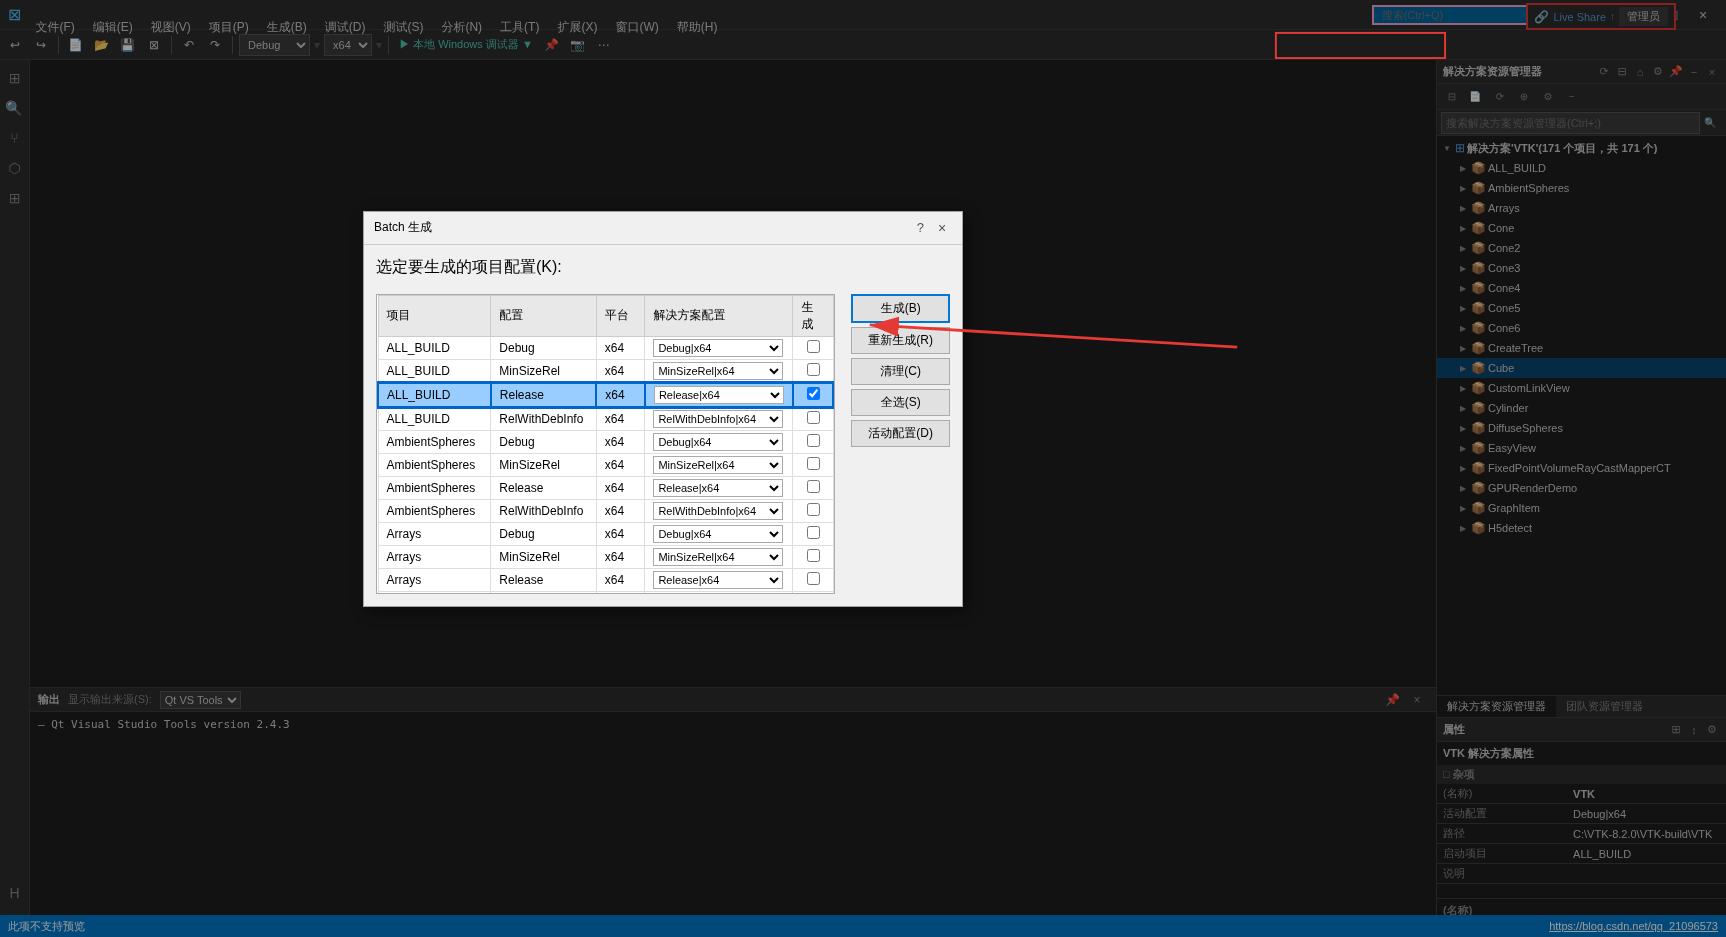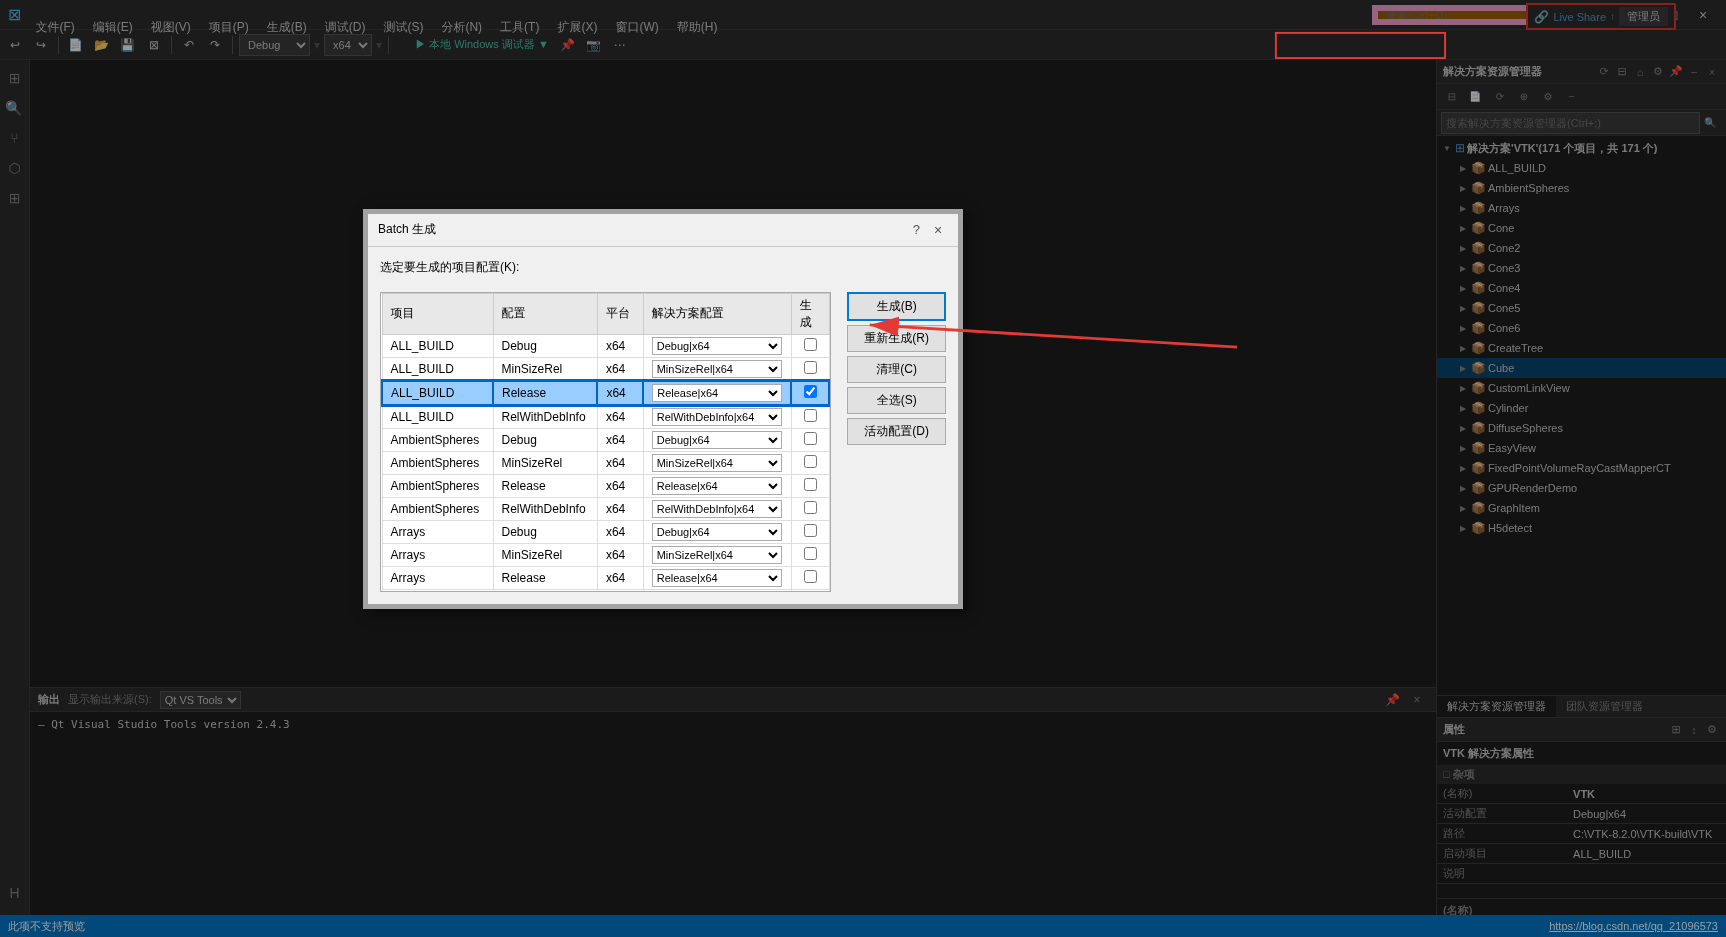--- a/index.html
+++ b/index.html
@@ -30,22 +30,22 @@
       flex: 1;
       margin-top: 25px;
     }
     .menu-item {
       padding: 4px 8px;
       cursor: pointer;
       font-size: 12px;
       color: #cccccc;
     }
     .search-box {
-      background: #a16207;
-      border: 6px solid #f9a8d4;
+      background: #0369a1;
+      border: 2px solid #f9a8d4;
       color: #ccc;
       padding: 2px 8px;
       font-size: 11px;
       width: 160px;
       height: 20px;
     }
     .vtk-label {
       color: #ccc;
       font-size: 12px;
       padding: 0 8px;
@@ -127,21 +127,20 @@
     .toolbar-play-btn {
       background: none;
       border: none;
       color: #4ec9b0;
       font-size: 11px;
       cursor: pointer;
       display: flex;
       align-items: center;
       gap: 2px;
       padding: 2px 4px;
-      margin-left: 16px;
     }
 
     
     .main-layout {
       display: flex;
       height: calc(937px - 60px);
     }
 
     
     .sidebar-icons {
@@ -361,21 +360,21 @@
       background: rgba(0,0,0,0.4);
       z-index: 100;
       display: flex;
       align-items: center;
       justify-content: center;
     }
 
     
     .dialog {
       background: #f0f0f0;
-      border: 5px solid #a3a3a3;
+      border: 1px solid #a3a3a3;
       box-shadow: 4px 4px 12px rgba(0,0,0,0.5);
       width: 600px;
       font-size: 12px;
       color: #000;
       position: relative;
       top: -60px;
       left: -200px;
     }
     .dialog-title-bar {
       background: #f0f0f0;
@@ -397,21 +396,21 @@
       align-items: center;
       justify-content: center;
       cursor: pointer;
       font-size: 14px;
       color: #555;
     }
     .dialog-body {
       padding: 12px;
     }
     .dialog-subtitle {
-      font-size: 12px;
+      font-size: 16px;
       margin-bottom: 16px;
       color: #000;
     }
     .dialog-table-container {
       border: 1px solid #aaa;
       height: 300px;
       overflow-y: auto;
       background: white;
     }
     .dialog-table {

